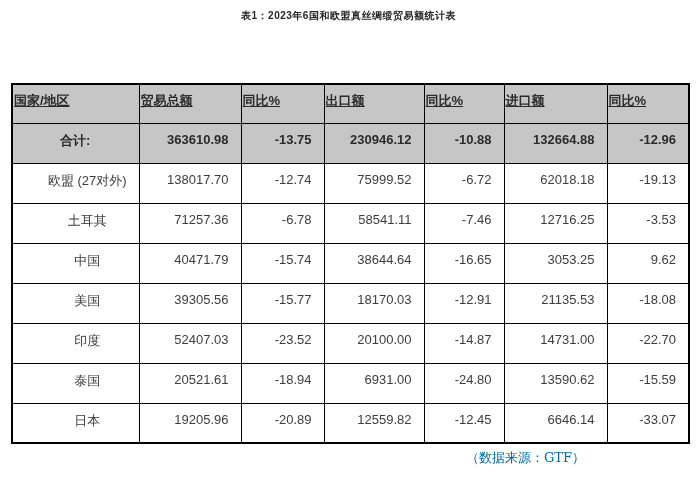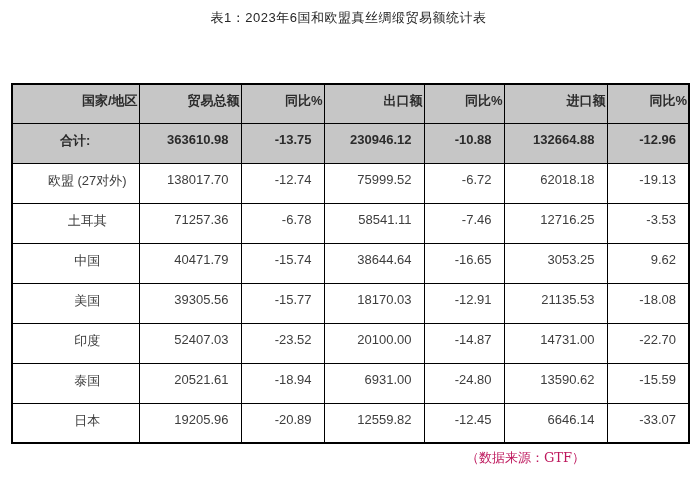--- a/index.html
+++ b/index.html
@@ -14,22 +14,22 @@
     height: 478px;
     background: #ffffff;
     overflow: hidden;
   }
   .page-title {
     position: absolute;
     top: 9px;
     left: 0;
     width: 100%;
     text-align: center;
-    font-size: 13px;
-    font-weight: normal;
+    font-size: 10px;
+    font-weight: bold;
     color: #262626;
     letter-spacing: 0.5px;
   }
   .unit-note {
     position: absolute;
     top: 44px;
     right: 25px;
     font-size: 13px;
     font-family: "DejaVu Serif", "Liberation Serif", serif;
     font-style: italic;
@@ -54,21 +54,22 @@
     vertical-align: top;
     overflow: hidden;
     white-space: nowrap;
   }
   .trade-table thead th {
     height: 39px;
     padding-top: 7px;
     background: #c6c6c6;
     font-weight: bold;
     color: #2b2b2b;
-    text-align: right;
+    text-align: left;
+    text-decoration: underline;
   }
   .trade-table tbody td {
     height: 40px;
     padding-top: 8px;
   }
   .trade-table td.num {
     text-align: right;
     padding-right: 12px;
   }
   .trade-table td.country {
@@ -87,21 +88,21 @@
   .source-note {
     position: absolute;
     top: 449px;
     left: 0;
     width: 100%;
     box-sizing: border-box;
     text-align: right;
     padding-right: 112px;
     font-size: 13px;
     font-family: "DejaVu Serif", "Liberation Serif", serif;
-    color: #be185d;
+    color: #0369a1;
   }
 </style>
 </head>
 <body>
 
 <div class="page">
 
   <div class="page-title">表1：2023年6国和欧盟真丝绸缎贸易额统计表</div>
 
 

